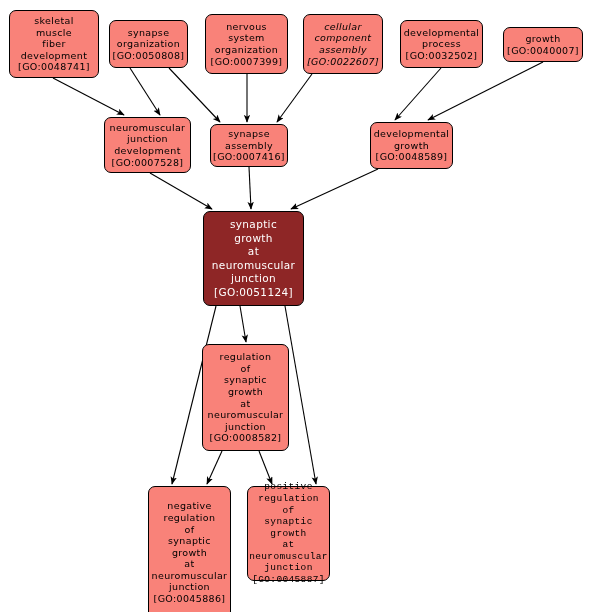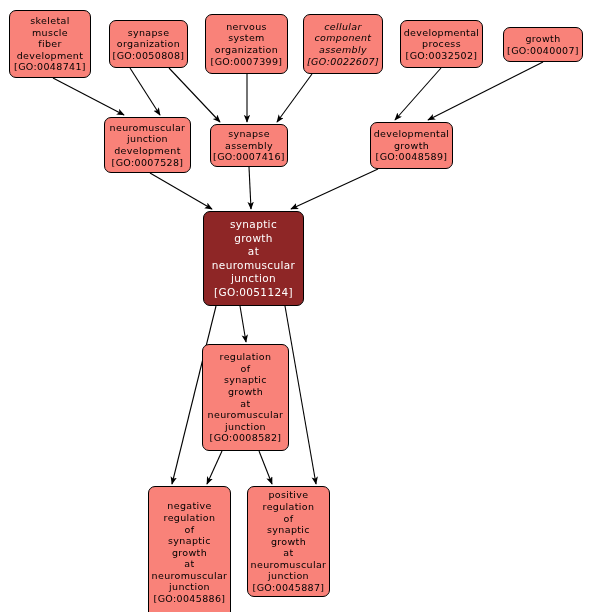--- a/index.html
+++ b/index.html
@@ -75,21 +75,21 @@
         <line x1="249" y1="167" x2="251" y2="209" stroke="#000000" stroke-width="1.1" marker-end="url(#arrowhead)"></line>
         <line x1="378" y1="169" x2="291" y2="209" stroke="#000000" stroke-width="1.1" marker-end="url(#arrowhead)"></line>
         <line x1="240" y1="306" x2="246" y2="342" stroke="#000000" stroke-width="1.1" marker-end="url(#arrowhead)"></line>
         <line x1="216" y1="306" x2="172" y2="484" stroke="#000000" stroke-width="1.1" marker-end="url(#arrowhead)"></line>
         <line x1="285" y1="306" x2="316" y2="484" stroke="#000000" stroke-width="1.1" marker-end="url(#arrowhead)"></line>
         <line x1="222" y1="451" x2="207" y2="484" stroke="#000000" stroke-width="1.1" marker-end="url(#arrowhead)"></line>
         <line x1="259" y1="451" x2="272" y2="484" stroke="#000000" stroke-width="1.1" marker-end="url(#arrowhead)"></line>
       </g>
   </svg>
   <div id="nodes">
-      <div class="node" style="left: 9px; top: 10px; width: 82px; height: 68px;">
+      <div class="node" style="left: 9px; top: 10px; width: 90px; height: 68px;">
         <span class="node-label">skeletal
 muscle
 fiber
 development
 [GO:0048741]</span>
       </div>
       <div class="node" style="left: 109px; top: 20px; width: 79px; height: 48px;">
         <span class="node-label">synapse
 organization
 [GO:0050808]</span>
@@ -153,21 +153,21 @@
         <span class="node-label">negative
 regulation
 of
 synaptic
 growth
 at
 neuromuscular
 junction
 [GO:0045886]</span>
       </div>
-      <div class="node" style="left: 247px; top: 486px; width: 83px; height: 111px;">
+      <div class="node" style="left: 247px; top: 486px; width: 83px; height: 95px; font-family: Liberation Mono, monospace;">
         <span class="node-label">positive
 regulation
 of
 synaptic
 growth
 at
 neuromuscular
 junction
 [GO:0045887]</span>
       </div>

